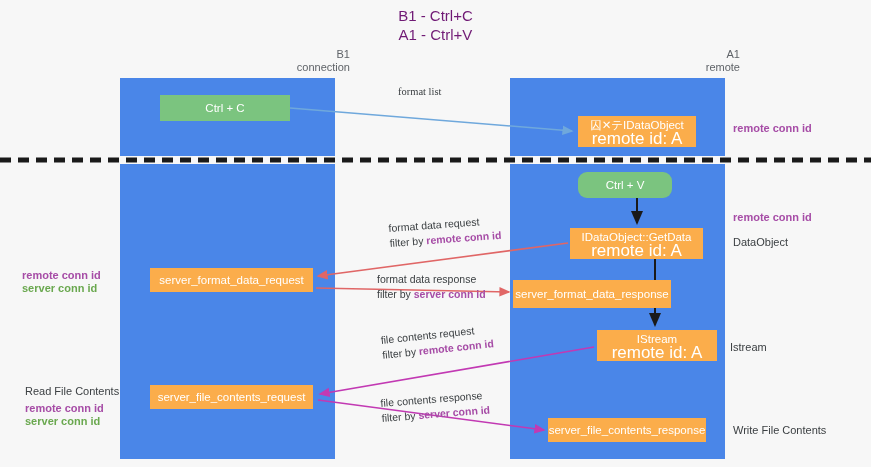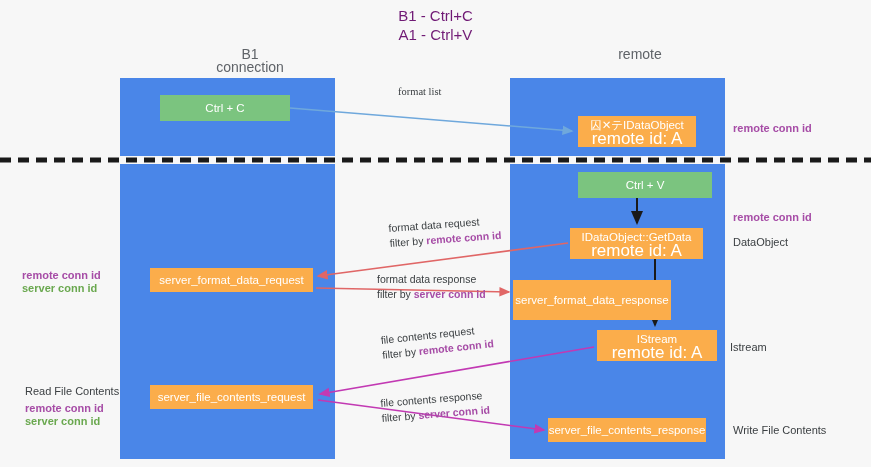--- a/index.html
+++ b/index.html
@@ -30,22 +30,22 @@
     left: 0; top: 6px;
     width: 871px;
     text-align: center;
     font-size: 15px;
     color: #701a75;
     line-height: 19px;
   }
 
   
   .col-head {
-    text-align: center;
-    font-size: 14px;
+    text-align: right;
+    font-size: 11px;
     color: #5f6368;
     line-height: 13px;
   }
   #head-b1 { left: 150px; top: 48px; width: 200px; }
   #head-a1 { left: 540px; top: 48px; width: 200px; }
 
   
   .band {
     background: #4a86e8;
   }
@@ -65,24 +65,24 @@
     color: #ffffff;
     font-size: 11.5px;
     line-height: 14px;
   }
   .node.green  { background: #7bc47f; }
   .node.orange { background: #fbad4b; }
   .node .l2 { font-size: 17px; }
 
   #n-ctrlc   { left: 160px; top: 95px;  width: 130px; height: 26px; }
   #n-idataobj{ left: 578px; top: 116px; width: 118px; height: 31px; }
-  #n-ctrlv   { left: 578px; top: 172px; width: 134px; height: 26px; }
+  #n-ctrlv   { left: 578px; top: 172px; width: 94px; height: 26px; border-radius: 9px; }
   #n-getdata { left: 570px; top: 228px; width: 133px; height: 31px; }
   #n-sfdreq  { left: 150px; top: 268px; width: 163px; height: 24px; }
-  #n-sfdresp { left: 513px; top: 280px; width: 158px; height: 40px; }
+  #n-sfdresp { left: 513px; top: 280px; width: 158px; height: 28px; }
   #n-istream { left: 597px; top: 330px; width: 120px; height: 31px; }
   #n-sfcreq  { left: 150px; top: 385px; width: 163px; height: 24px; }
   #n-sfcresp { left: 548px; top: 418px; width: 158px; height: 24px; }
 
   
   .side-lbl {
     font-size: 11px;
     color: #3c4043;
     line-height: 13px;
     white-space: nowrap;
@@ -121,20 +121,21 @@
   <div class="abs" id="title">
     <div>B1 - Ctrl+C</div>
     <div>A1 - Ctrl+V</div>
   </div>
 
   <div class="abs col-head" id="head-b1">
     <div>B1</div>
     <div>connection</div>
   </div>
   <div class="abs col-head" id="head-a1">
+    <div>A1</div>
     <div>remote</div>
   </div>
 
   <div class="abs band" id="band-b1-top"></div>
   <div class="abs band" id="band-a1-top"></div>
   <div class="abs band" id="band-b1-bot"></div>
   <div class="abs band" id="band-a1-bot"></div>
 
   <svg class="layer">
     <defs>

